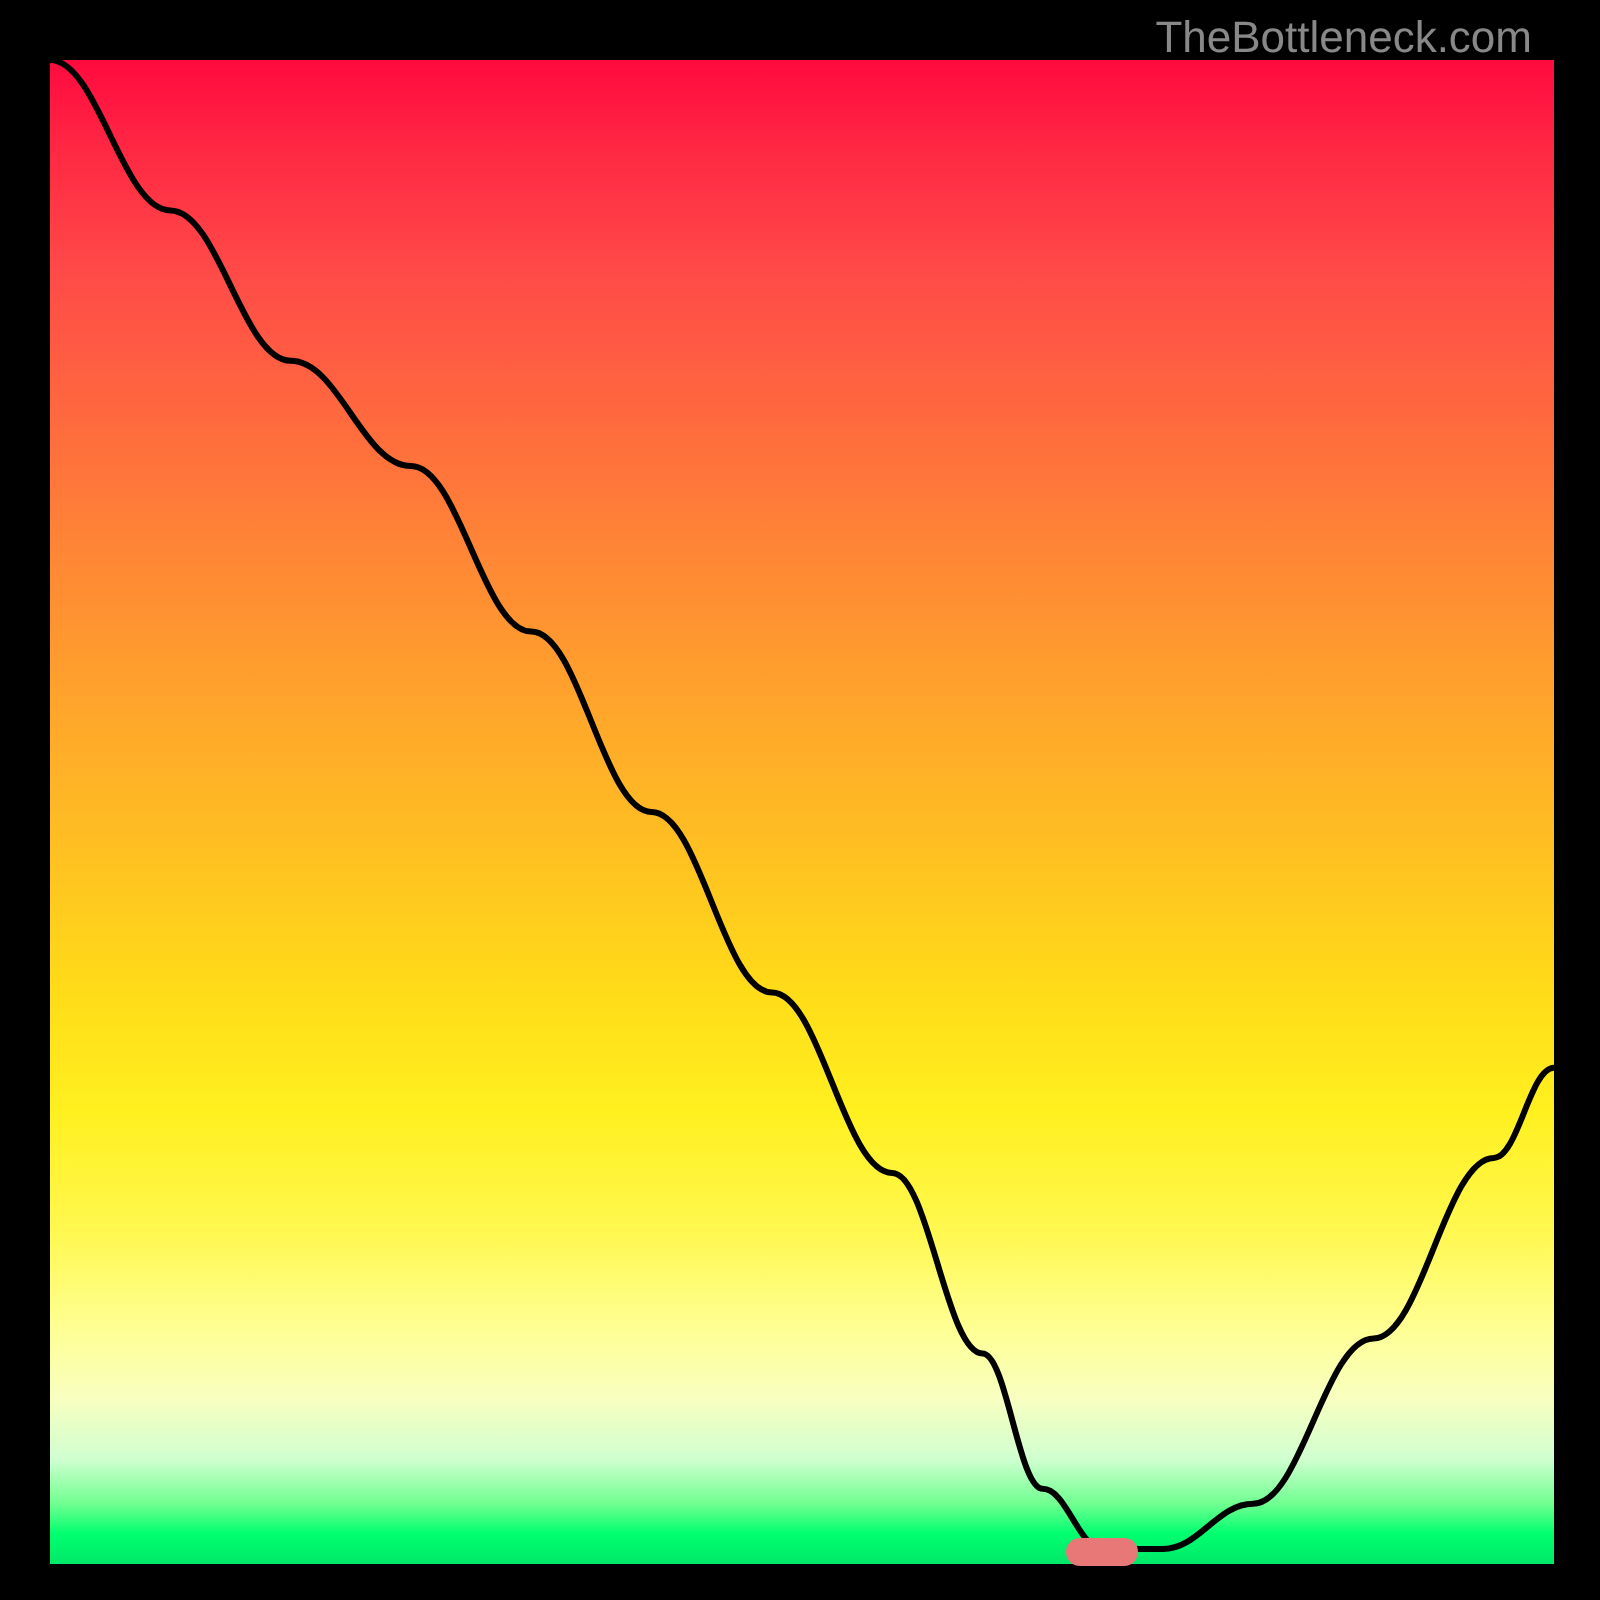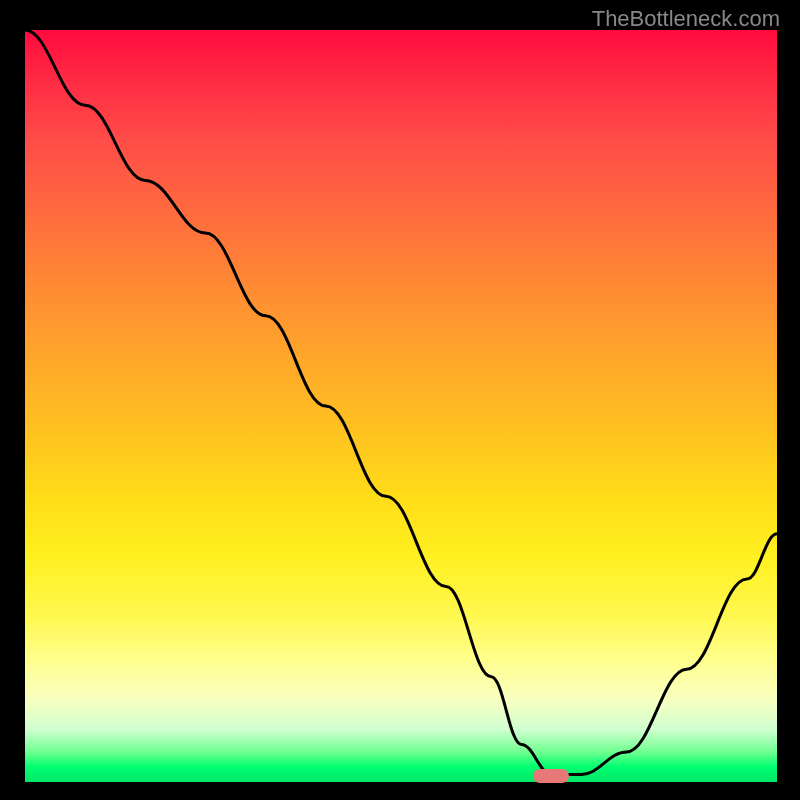--- a/index.html
+++ b/index.html
@@ -7,21 +7,21 @@
       width: 800px;
       height: 800px;
       background: #000;
       position: relative;
       font-family: Arial, sans-serif;
       overflow: hidden;
     }
     .watermark {
       position: absolute;
       top: 6px;
-      right: 20px;
+      right: 34px;
       color: #888;
       font-size: 22px;
       font-weight: 500;
       z-index: 10;
     }
     .chart-area {
       position: absolute;
       left: 25px;
       top: 30px;
       width: 752px;

